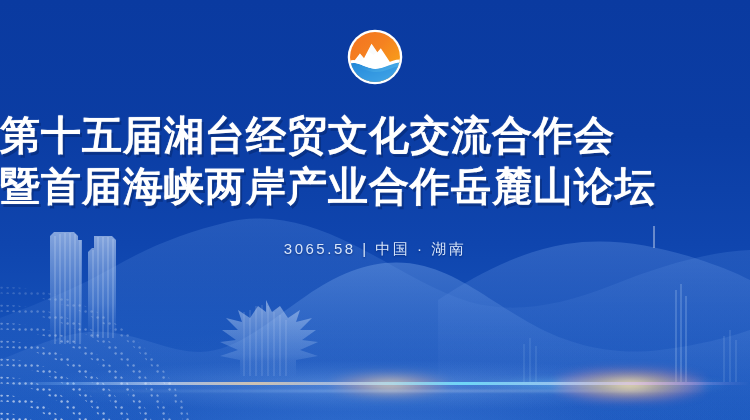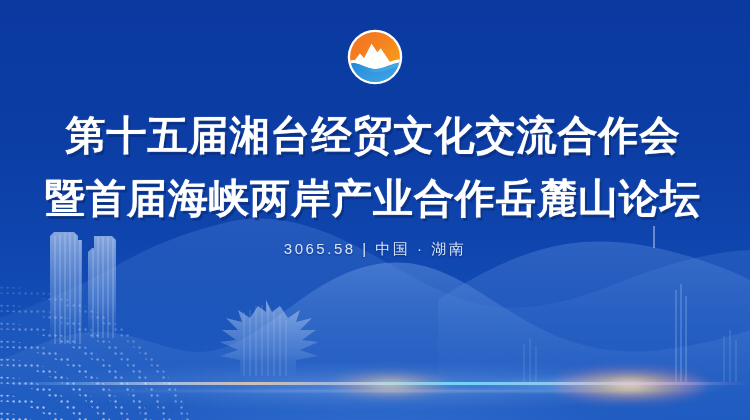--- a/index.html
+++ b/index.html
@@ -55,34 +55,34 @@
     position:absolute;width:260px;height:16px;left:470px;top:377px;
     background:radial-gradient(ellipse at center, rgba(130,225,255,.55) 0%, rgba(90,190,255,0) 72%);
     filter:blur(3px);
   }
 
   
   .logo-wrap{position:absolute;left:0;right:0;top:28px;display:flex;justify-content:center;}
   .logo{width:58px;height:58px;display:block;}
 
   
-  .titles{position:absolute;left:0;right:4px;top:112px;text-align:center;}
+  .titles{position:absolute;left:0;right:4px;top:112px;text-align:left;}
   .t-line{
     font-family:"Liberation Serif","DejaVu Serif",serif;
     font-weight:700;
     color:#ffffff;
     letter-spacing:1px;
     line-height:1.18;
     text-shadow:
       2px 3px 0 rgba(6,38,110,.55),
       0 0 1px rgba(255,255,255,.9);
     white-space:nowrap;
   }
   .t-line.l1{font-size:40px;}
-  .t-line.l2{font-size:40px;margin-top:16px;}
+  .t-line.l2{font-size:40px;margin-top:4px;}
 
   .subtitle{
     position:absolute;left:0;right:0;top:240px;text-align:center;
     font-size:15px;letter-spacing:2.5px;
     color:#d8e6fb;
     text-shadow:0 1px 2px rgba(5,30,95,.6);
     white-space:nowrap;
   }
 </style>
 </head>

